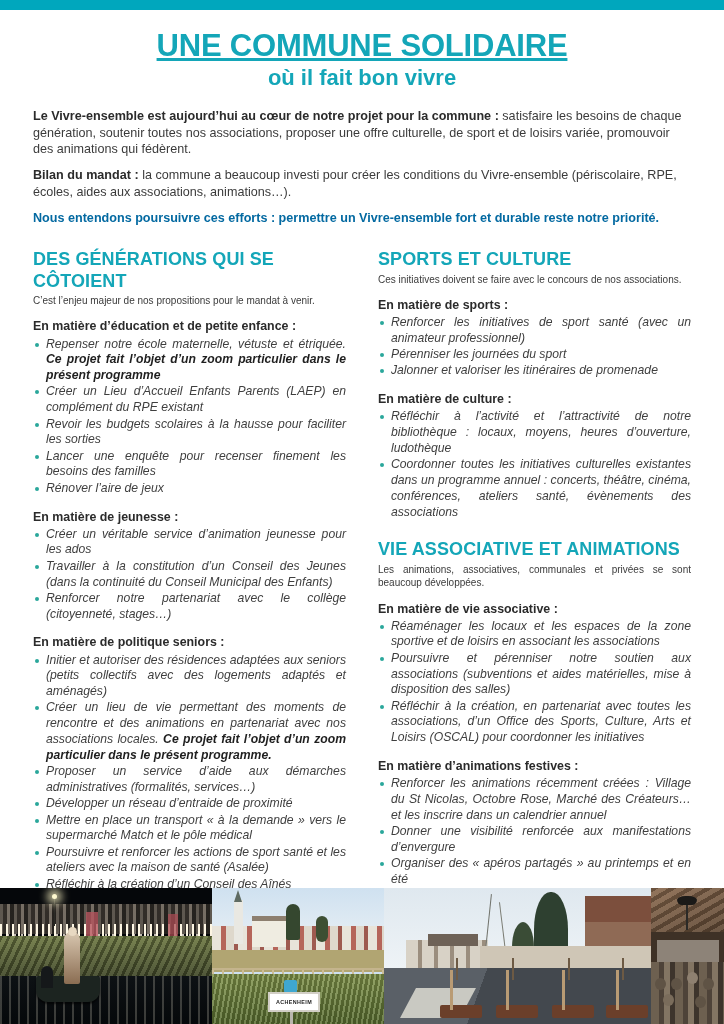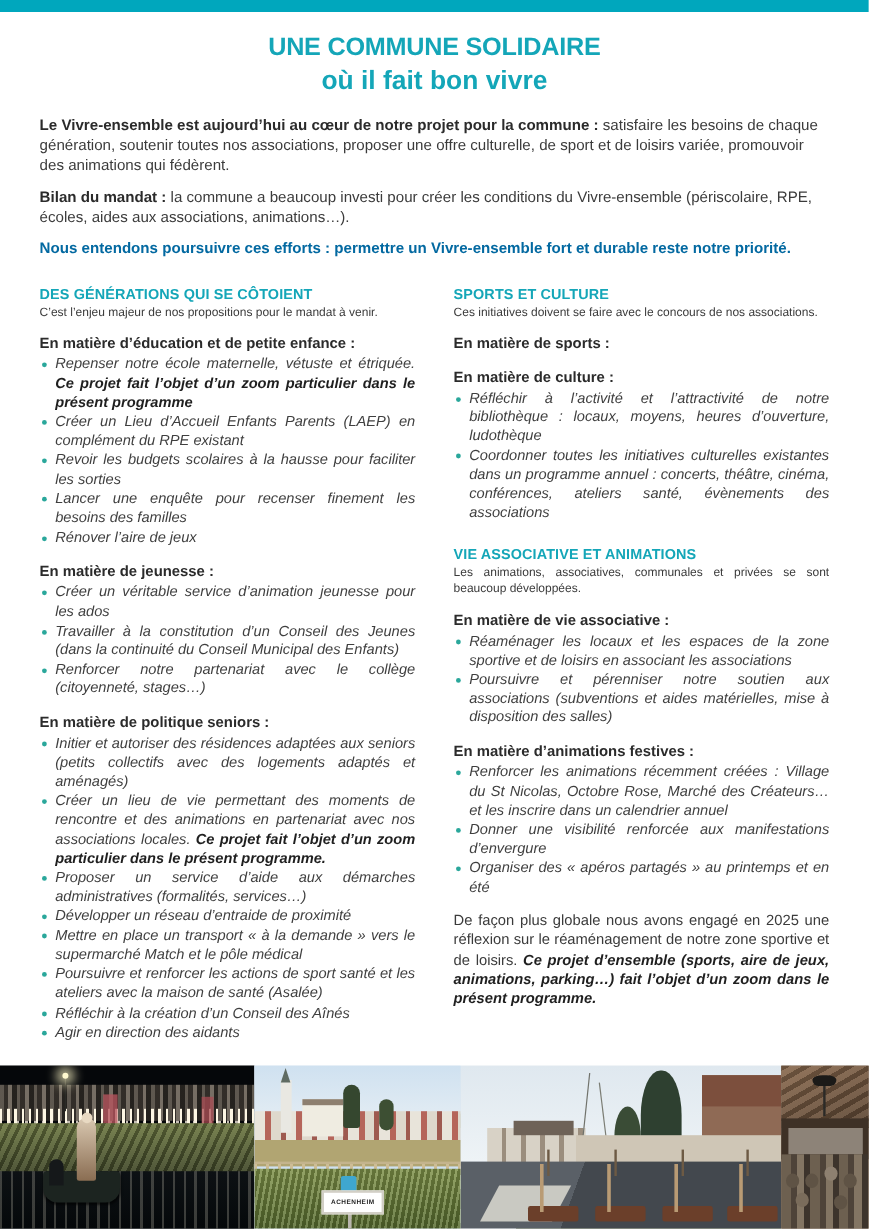--- a/index.html
+++ b/index.html
@@ -26,25 +26,26 @@
     box-sizing: border-box;
     width: 724px;
   }
   .title-block {
     text-align: center;
     margin-top: 18px;
     margin-bottom: 16px;
   }
   .main-title {
     color: #14a6b8;
-    font-size: 21px;
+    font-size: 31px;
     font-weight: bold;
     letter-spacing: -0.2px;
     line-height: 1.14;
     margin: 0;
+    text-decoration: underline;
   }
   .sub-title {
     color: #14a6b8;
     font-size: 22px;
     font-weight: bold;
     line-height: 1.2;
     margin: 2px 0 0 0;
   }
   .intro {
     font-size: 12.6px;
@@ -58,21 +59,21 @@
 
   .columns {
     display: flex;
     gap: 32px;
     margin-top: 22px;
   }
   .col { width: 313px; }
 
   .sec-title {
     color: #14a6b8;
-    font-size: 12px;
+    font-size: 18px;
     font-weight: bold;
     letter-spacing: 0.1px;
     margin: 0 0 2px 0;
     line-height: 1.2;
   }
   .sec-title.spaced { margin-top: 19px; }
   .sec-lead {
     font-size: 10px;
     line-height: 1.33;
     margin: 0 0 11px 0;
@@ -295,34 +296,40 @@
             <li><span>Agir en direction des aidants</span></li>
           </ul>
         </div>
     </div>
 
     <div class="col">
       <h3 class="sec-title">SPORTS ET CULTURE</h3>
       <p class="sec-lead">Ces initiatives doivent se faire avec le concours de nos associations.</p>
       <div>
           <div class="subhead">En matière de sports :</div>
+          <ul class="items">
+            <li><span>Renforcer les initiatives de sport santé (avec un animateur professionnel)</span></li>
+            <li><span>Pérenniser les journées du sport</span></li>
+            <li><span>Jalonner et valoriser les itinéraires de promenade</span></li>
+          </ul>
           <div class="subhead gap">En matière de culture :</div>
           <ul class="items">
             <li><span>Réfléchir à l’activité et l’attractivité de notre bibliothèque : locaux, moyens, heures d’ouverture, ludothèque</span></li>
             <li><span>Coordonner toutes les initiatives culturelles existantes dans un programme annuel : concerts, théâtre, cinéma, conférences, ateliers santé, évènements des associations</span></li>
           </ul>
         </div>
 
       <h3 class="sec-title spaced">VIE ASSOCIATIVE ET ANIMATIONS</h3>
       <p class="sec-lead">Les animations, associatives, communales et privées se sont beaucoup développées.</p>
       <div>
           <div class="subhead">En matière de vie associative :</div>
           <ul class="items">
             <li><span>Réaménager les locaux et les espaces de la zone sportive et de loisirs en associant les associations</span></li>
             <li><span>Poursuivre et pérenniser notre soutien aux associations (subventions et aides matérielles, mise à disposition des salles)</span></li>
+            <li><span>Réfléchir à la création, en partenariat avec toutes les associations, d’un Office des Sports, Culture, Arts et Loisirs (OSCAL) pour coordonner les initiatives</span></li>
           </ul>
           <div class="subhead gap">En matière d’animations festives :</div>
           <ul class="items">
             <li><span>Renforcer les animations récemment créées : Village du St Nicolas, Octobre Rose, Marché des Créateurs… et les inscrire dans un calendrier annuel</span></li>
             <li><span>Donner une visibilité renforcée aux manifestations d’envergure</span></li>
             <li><span>Organiser des « apéros partagés » au printemps et en été</span></li>
           </ul>
         </div>
 
       <p class="closing">

